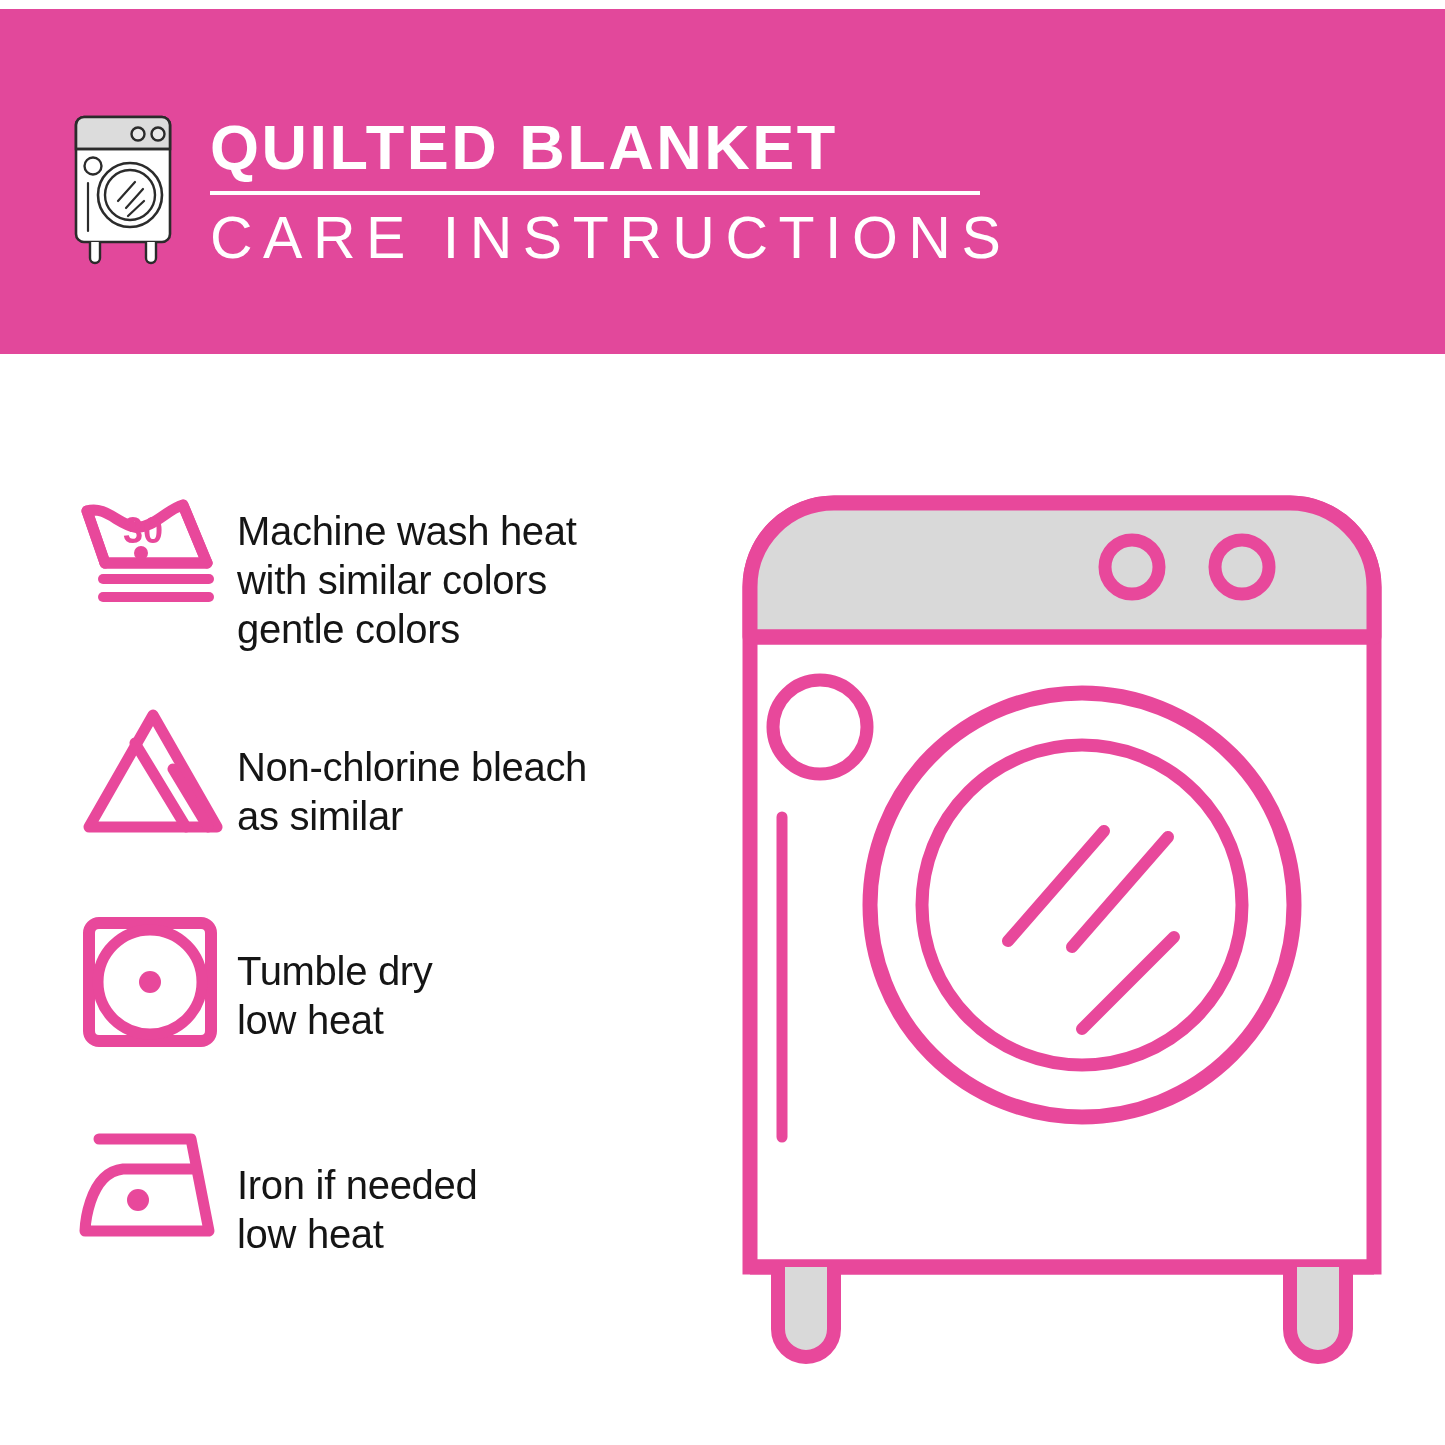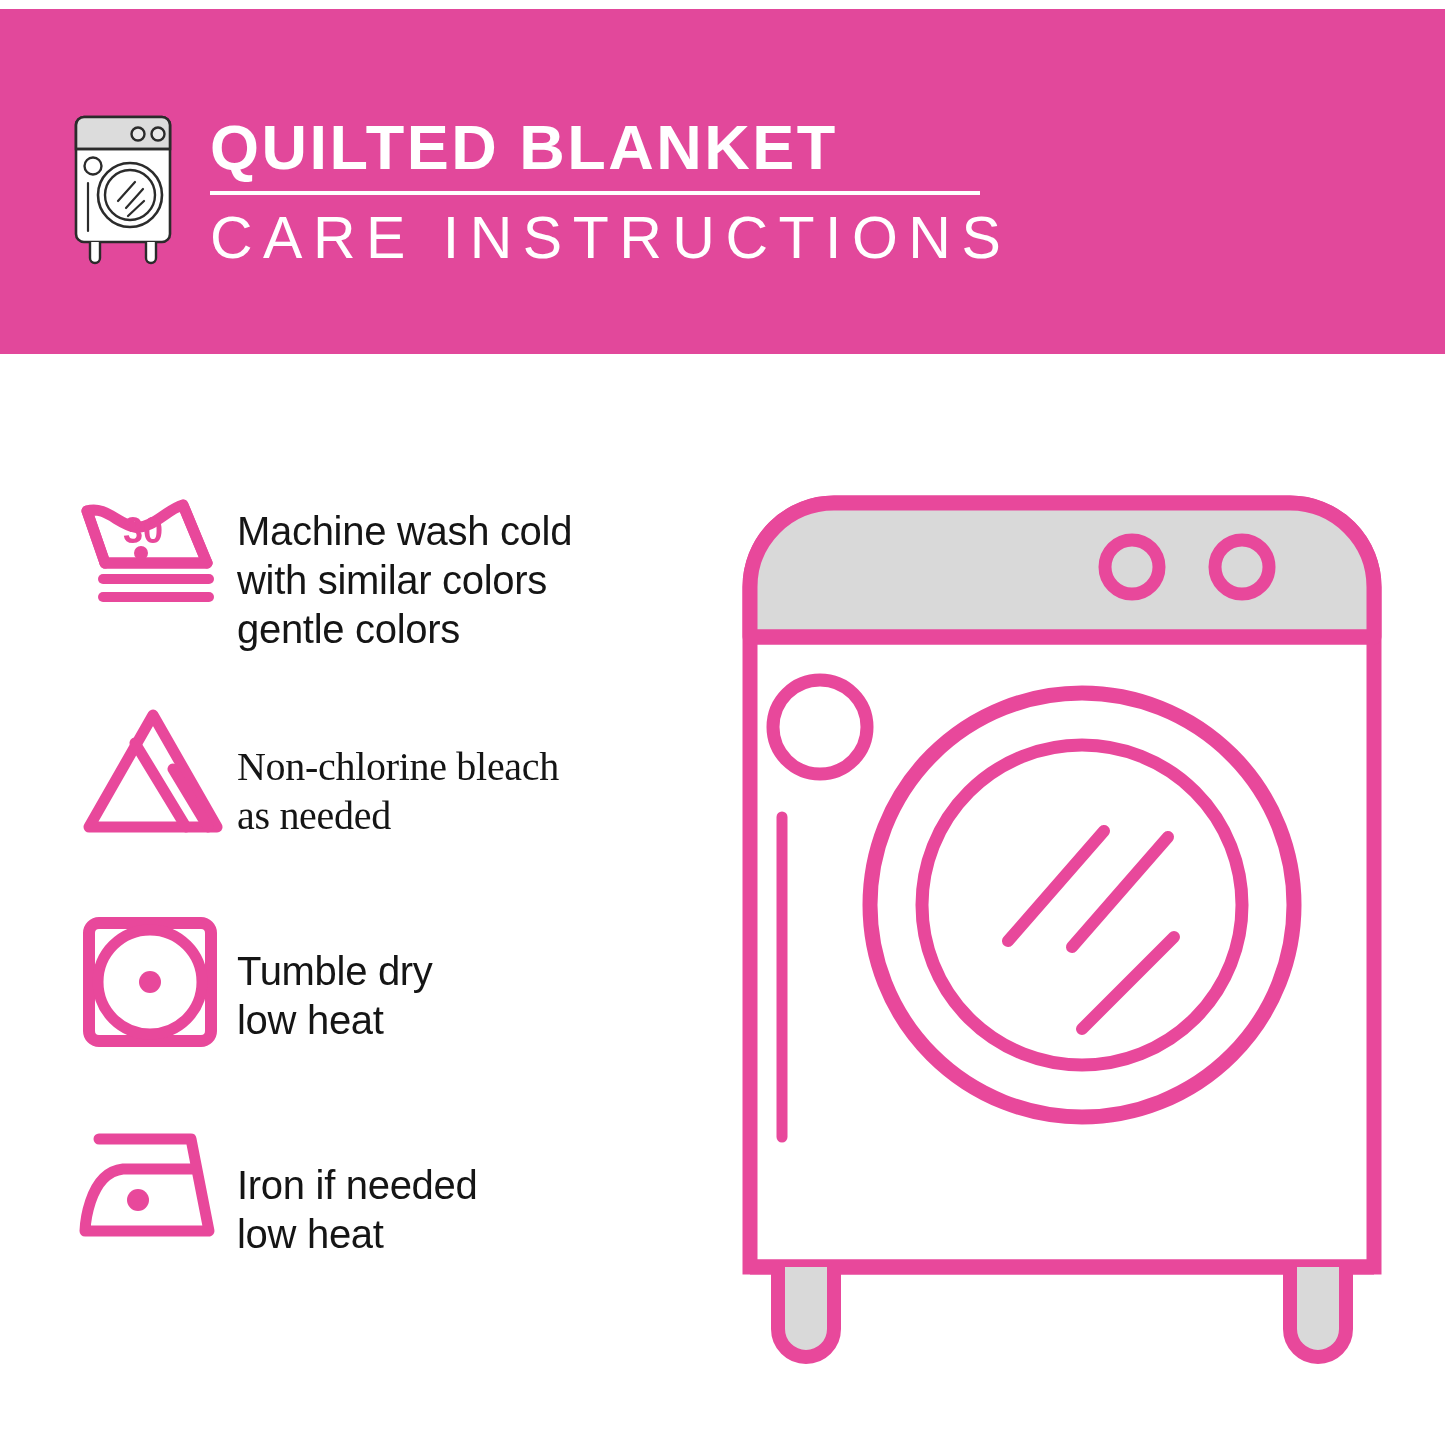--- a/index.html
+++ b/index.html
@@ -66,21 +66,21 @@
     padding-top:6px;
   }
   .care-text {
     flex:1 1 auto;
     color:#151515;
     font-size:40px;
     line-height:1.22;
     letter-spacing:-0.3px;
     padding-top:22px;
   }
-  .care-row-bleach .care-text { padding-top:48px;font-family:Liberation Serif, serif; }
+  .care-row-bleach .care-text { padding-top:48px; }
   .care-row-dry .care-text { padding-top:42px; }
   .care-row-iron .care-text { padding-top:46px; }
 
   .washer-wrap {
     position:absolute; left:712px; top:120px;
     width:700px; height:900px;
   }
 </style>
 </head>
 <body>
@@ -135,37 +135,37 @@
             <path d="M12 20 L30 72" fill="none" stroke="#e8489b" stroke-width="11" stroke-linecap="round"></path>
             <path d="M108 14 L132 72" fill="none" stroke="#e8489b" stroke-width="11" stroke-linecap="round"></path>
             <line x1="30" y1="72" x2="132" y2="72" stroke="#e8489b" stroke-width="11" stroke-linecap="round"></line>
             <text x="68" y="52" fill="#e8489b" font-family="Liberation Sans, sans-serif" font-size="36" font-weight="bold" text-anchor="middle">30</text>
             <circle cx="66" cy="62" r="7" fill="#e8489b"></circle>
             <line x1="28" y1="88" x2="134" y2="88" stroke="#e8489b" stroke-width="10" stroke-linecap="round"></line>
             <line x1="28" y1="106" x2="134" y2="106" stroke="#e8489b" stroke-width="10" stroke-linecap="round"></line>
           </svg>
         </div>
         <div class="care-text">
-          <div>Machine wash cold</div>
+          <div>Machine wash heat</div>
           <div>with similar colors</div>
           <div>gentle colors</div>
         </div>
       </div>
 
       <div class="care-row care-row-bleach">
         <div class="care-icon">
           <svg viewBox="0 0 150 140" width="150" height="140">
             <path d="M78 14 L142 126 L14 126 Z" fill="none" stroke="#e8489b" stroke-width="11" stroke-linejoin="round"></path>
             <line x1="60" y1="42" x2="111" y2="126" stroke="#e8489b" stroke-width="11" stroke-linecap="round"></line>
             <line x1="98" y1="68" x2="133" y2="126" stroke="#e8489b" stroke-width="11" stroke-linecap="round"></line>
           </svg>
         </div>
         <div class="care-text">
           <div>Non-chlorine bleach</div>
-          <div>as needed</div>
+          <div>as similar</div>
         </div>
       </div>
 
       <div class="care-row care-row-dry">
         <div class="care-icon">
           <svg viewBox="0 0 150 140" width="150" height="140">
             <rect x="14" y="12" width="122" height="118" rx="10" ry="10" fill="none" stroke="#e8489b" stroke-width="12"></rect>
             <circle cx="75" cy="71" r="52" fill="#ffffff" stroke="#e8489b" stroke-width="11"></circle>
             <circle cx="75" cy="71" r="11" fill="#e8489b"></circle>
           </svg>

